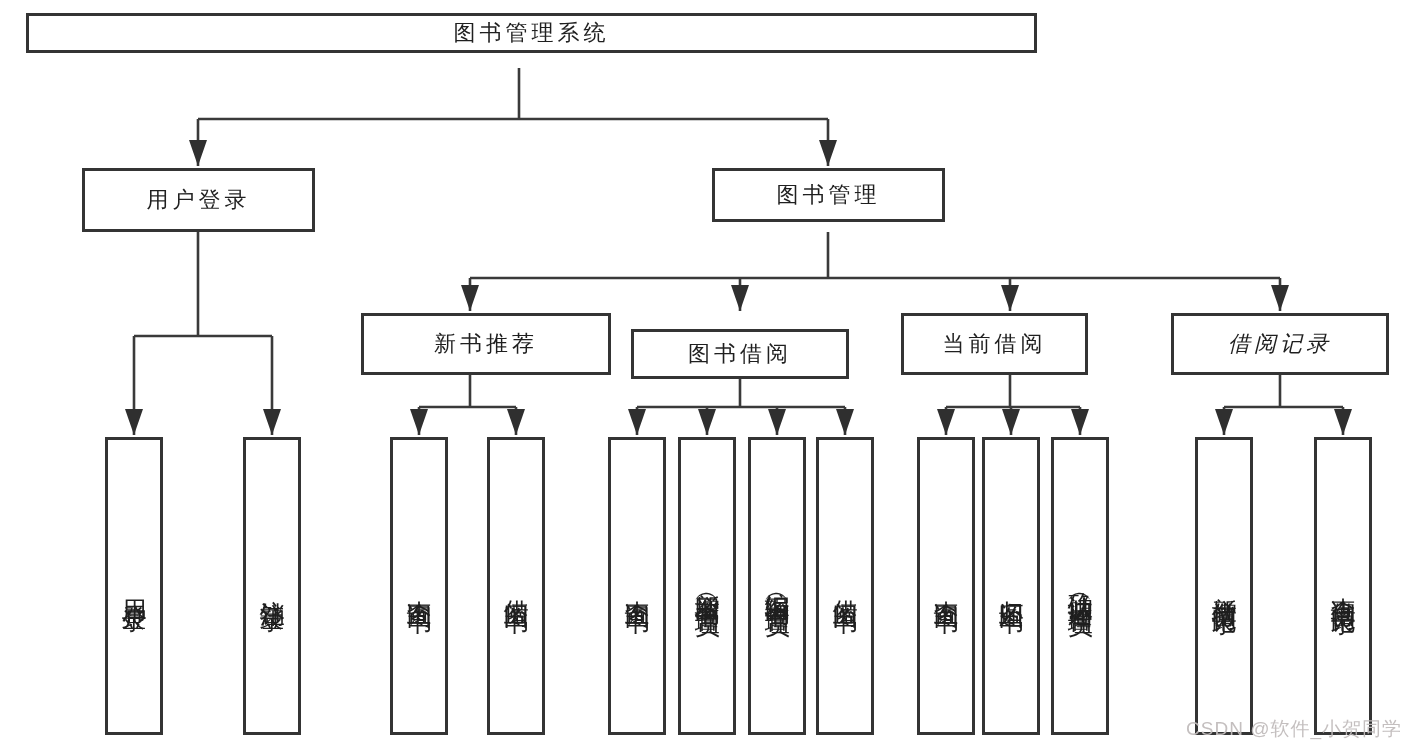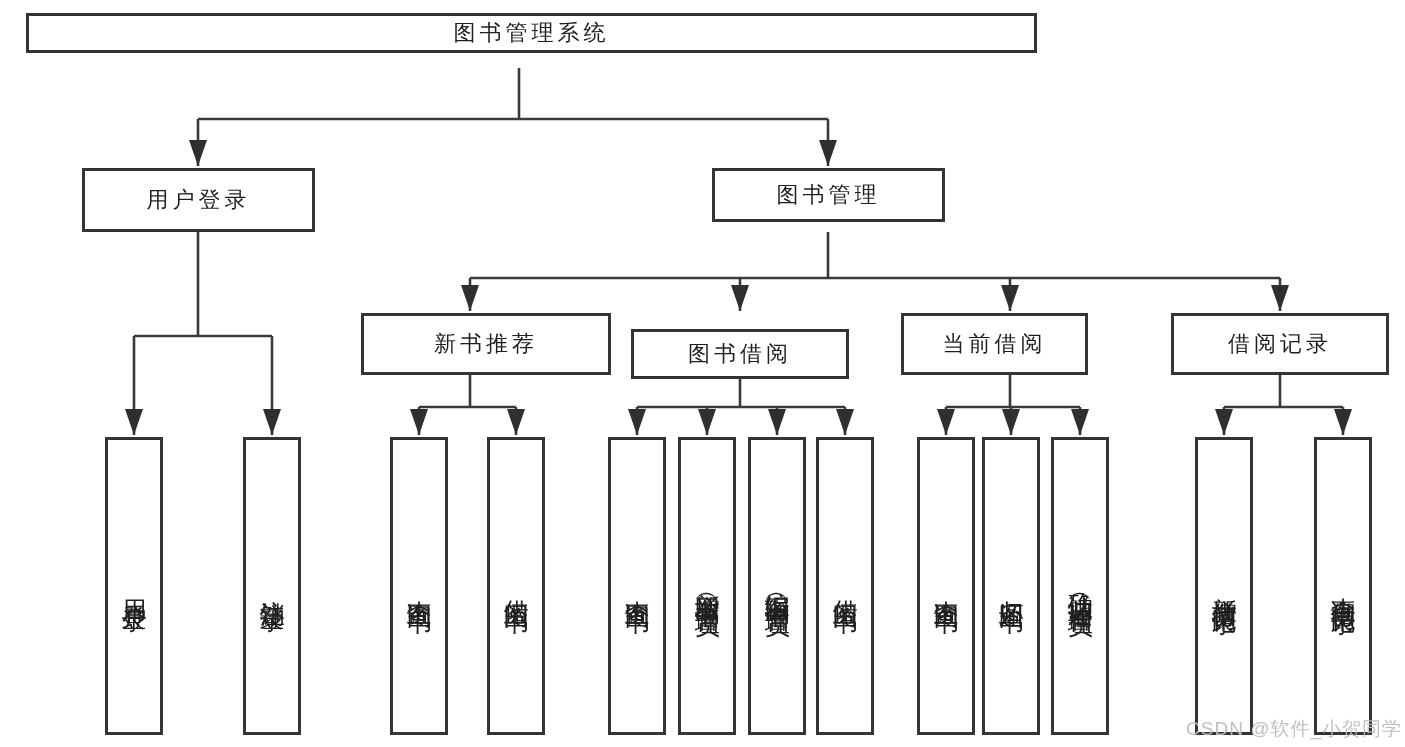--- a/index.html
+++ b/index.html
@@ -82,21 +82,21 @@
 
   <div class="node h-node" style="left:361px;top:313px;width:250px;height:62px;">
     <span>新书推荐</span>
   </div>
   <div class="node h-node" style="left:631px;top:313px;width:218px;height:50px;margin-top:16px;">
     <span>图书借阅</span>
   </div>
   <div class="node h-node" style="left:901px;top:313px;width:187px;height:62px;">
     <span>当前借阅</span>
   </div>
-  <div class="node h-node" style="left:1171px;top:313px;width:218px;height:62px;">
+  <div class="node h-node" style="left:1171px;top:313px;width:218px;height:62px;font-style:italic;">
     <span>借阅记录</span>
   </div>
 
   <div class="node v-node" style="left:105px;top:437px;width:58px;height:298px;">
     <span>用户登录</span>
   </div>
   <div class="node v-node" style="left:243px;top:437px;width:58px;height:298px;">
     <span>注销登录</span>
   </div>
 

